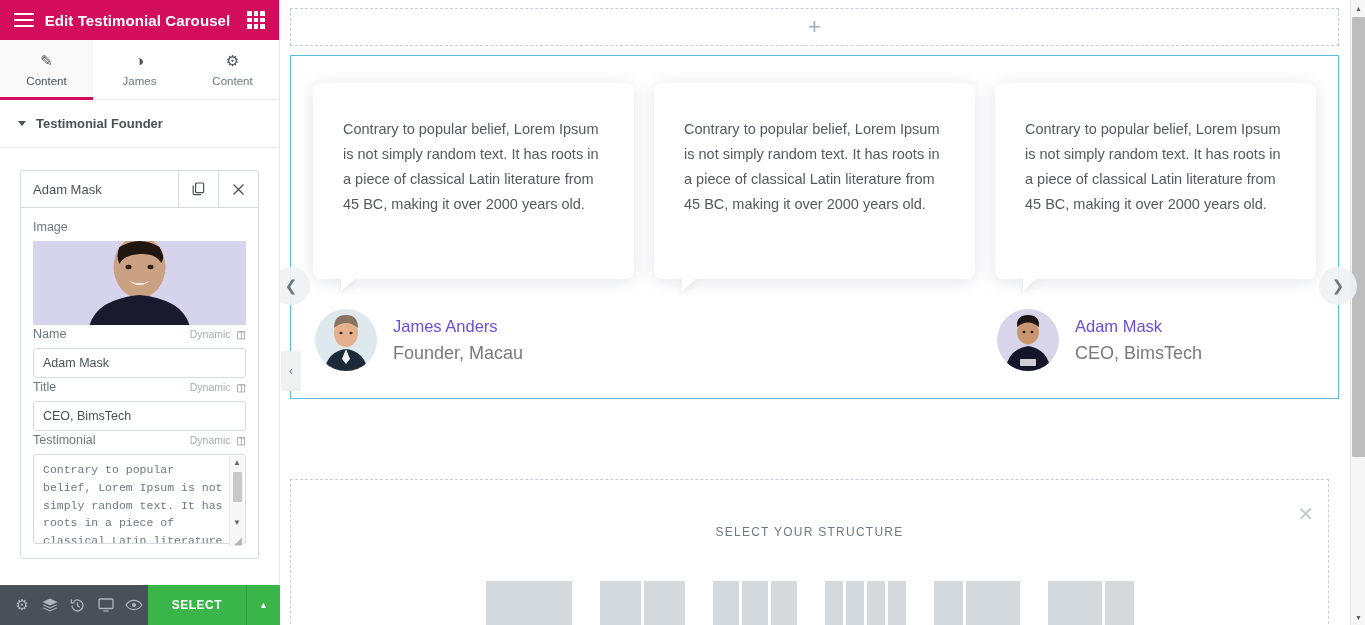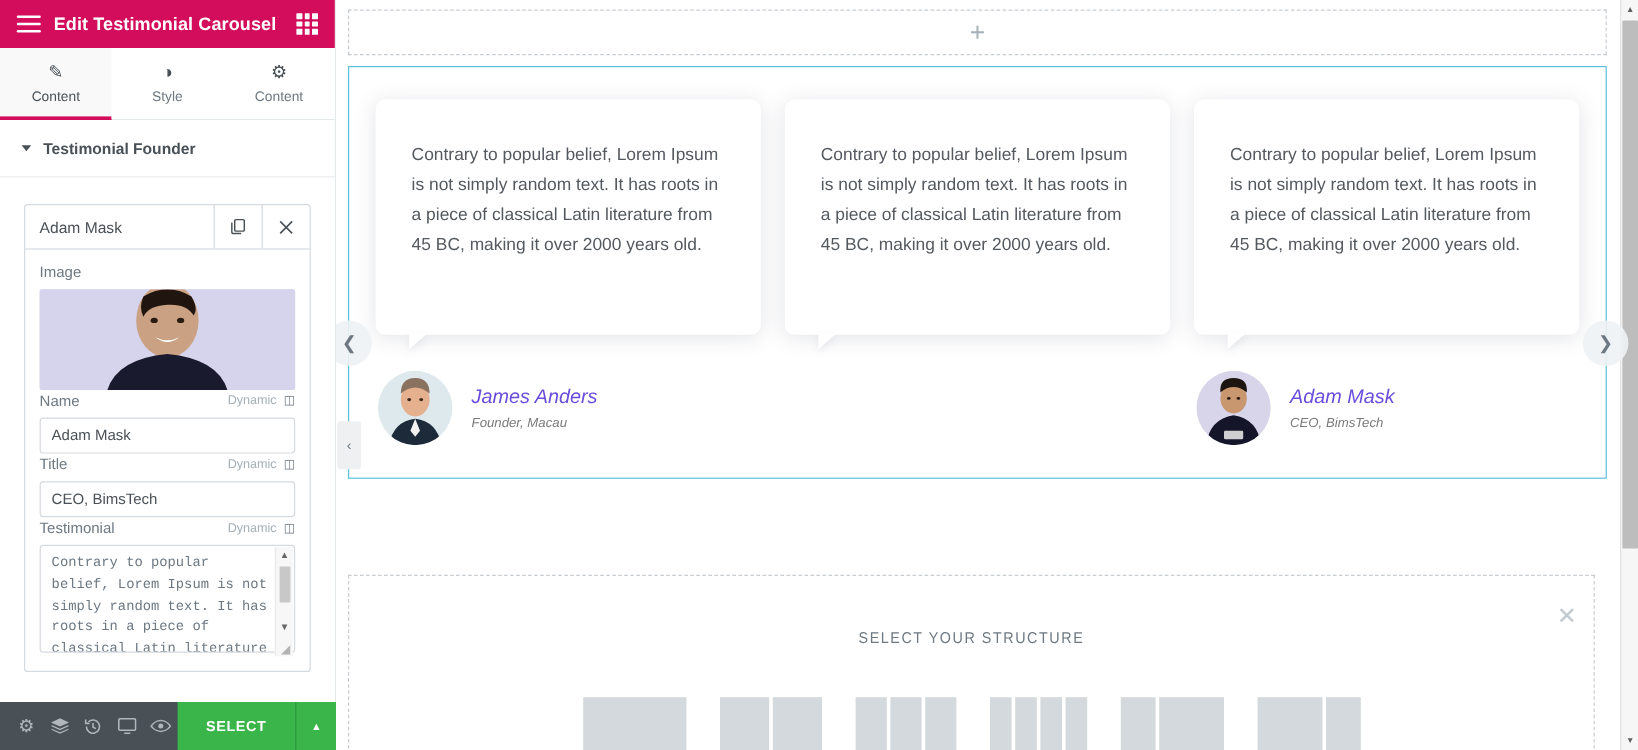--- a/index.html
+++ b/index.html
@@ -130,25 +130,25 @@
     min-height: 196px;
   }
   .bubble::after {
     content:""; position: absolute; left: 28px; bottom: -12px;
     width: 0; height: 0; border-left: 0 solid transparent;
     border-right: 16px solid transparent; border-top: 14px solid #fff;
     filter: drop-shadow(0 3px 3px rgba(80,90,110,.10));
   }
   .bubble p { font-size: 14.5px; line-height: 1.72; color: #54595f; }
   .person { display: flex; align-items: center; gap: 16px; margin-top: 30px;
-            padding-left: 2px; font-style: italic; }
+            padding-left: 2px; }
   .avatar { width: 62px; height: 62px; border-radius: 50%; overflow: hidden;
             flex: 0 0 62px; position: relative; background: #e4eef0; }
   .pname { font-size: 16.5px; color: #6a4ddb; line-height: 1.3; }
-  .ptitle { font-size: 11px; color: #7a7a7a; margin-top: 5px; }
+  .ptitle { font-size: 18px; color: #7a7a7a; margin-top: 5px; }
 
   .nav-arrow {
     position: absolute; width: 38px; height: 38px; border-radius: 50%;
     background: rgba(238,242,244,.9); display: flex; align-items: center;
     justify-content: center; color: #6d7882; font-size: 15px; cursor: pointer;
     z-index: 5;
   }
   .nav-prev { left: -19px; top: 211px; }
   .nav-next { right: -19px; top: 211px; }
 
@@ -208,21 +208,21 @@
       </div>
     </div>
 
     <div class="tabs">
       <div class="tab active">
         <span class="ticon">✎</span>
         <span>Content</span>
       </div>
       <div class="tab">
         <span class="ticon">◑</span>
-        <span>Style</span>
+        <span>James</span>
       </div>
       <div class="tab">
         <span class="ticon">⚙</span>
         <span>Content</span>
       </div>
     </div>
 
     <div class="section-head">
       <span class="caret"></span>
       <span class="section-head-label">Testimonial Founder</span>

